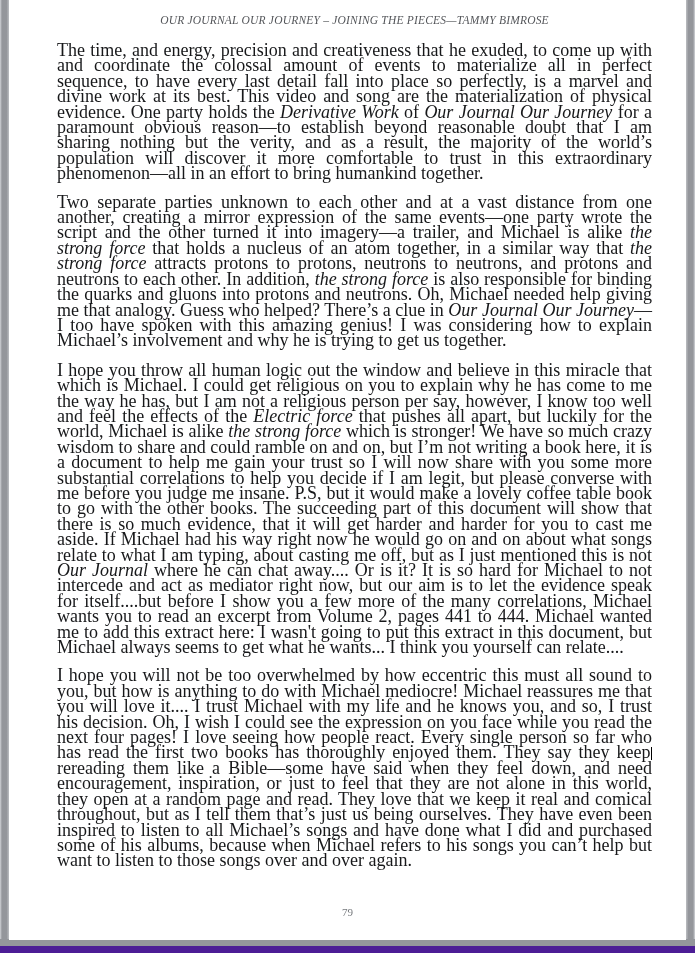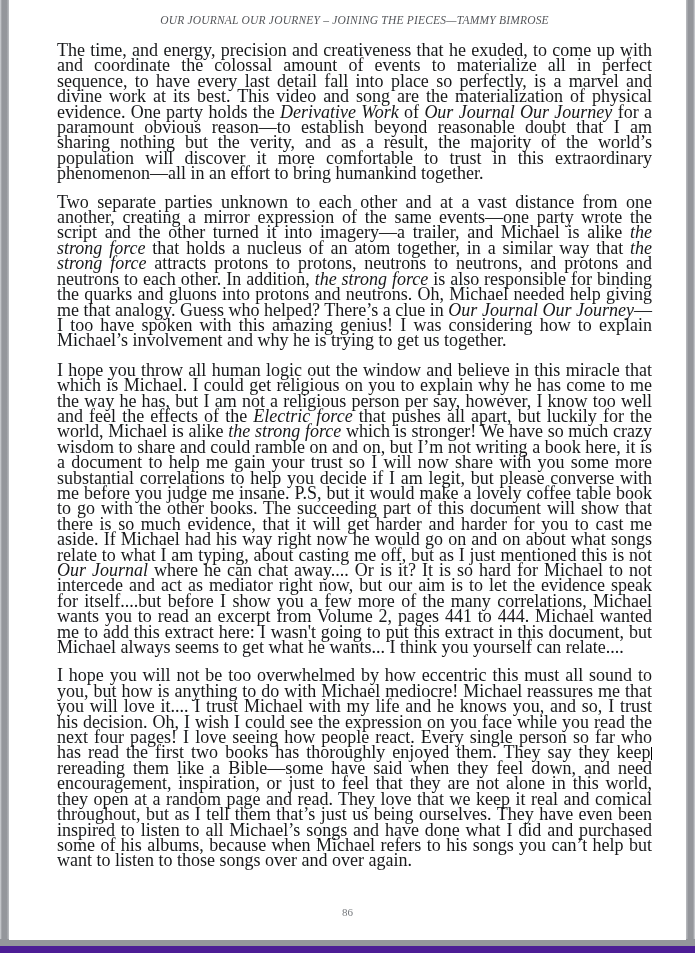--- a/index.html
+++ b/index.html
@@ -85,16 +85,16 @@
     <div class="doc-header">OUR JOURNAL OUR JOURNEY – JOINING THE PIECES—TAMMY BIMROSE</div>
 
     <div id="doc-body">
         <p class="para"><span>The time, and energy, precision and creativeness that he exuded, to come up with and coordinate the colossal amount of events to materialize all in perfect sequence, to have every last detail fall into place so perfectly, is a marvel and divine work at its best. This video and song are the materialization of physical evidence. One party holds the </span><span class="it">Derivative Work</span><span> of </span><span class="it">Our Journal Our Journey</span><span> for a paramount obvious reason—to establish beyond reasonable doubt that I am sharing nothing but the verity, and as a result, the majority of the world’s population will discover it more comfortable to trust in this extraordinary phenomenon—all in an effort to bring humankind together.</span></p>
         <p class="para"><span>Two separate parties unknown to each other and at a vast distance from one another, creating a mirror expression of the same events—one party wrote the script and the other turned it into imagery—a trailer, and Michael is alike </span><span class="it">the strong force</span><span> that holds a nucleus of an atom together, in a similar way that </span><span class="it">the strong force</span><span> attracts protons to protons, neutrons to neutrons, and protons and neutrons to each other. In addition, </span><span class="it">the strong force</span><span> is also responsible for binding the quarks and gluons into protons and neutrons. Oh, Michael needed help giving me that analogy. Guess who helped? There’s a clue in </span><span class="it">Our Journal Our Journey</span><span>—I too have spoken with this amazing genius! I was considering how to explain Michael’s involvement and why he is trying to get us together.</span></p>
         <p class="para extra-gap"><span> I hope you throw all human logic out the window and believe in this miracle that which is Michael. I could get religious on you to explain why he has come to me the way he has, but I am not a religious person per say, however, I know too well and feel the effects of the </span><span class="it">Electric force</span><span> that pushes all apart, but luckily for the world, Michael is alike </span><span class="it">the strong force</span><span> which is stronger! We have so much crazy wisdom to share and could ramble on and on, but I’m not writing a book here, it is a document to help me gain your trust so I will now share with you some more substantial correlations to help you decide if I am legit, but please converse with me before you judge me insane. P.S, but it would make a lovely coffee table book to go with the other books. The succeeding part of this document will show that there is so much evidence, that it will get harder and harder for you to cast me aside. If Michael had his way right now he would go on and on about what songs relate to what I am typing, about casting me off, but as I just mentioned this is not </span><span class="it">Our Journal</span><span> where he can chat away.... Or is it? It is so hard for Michael to not intercede and act as mediator right now, but our aim is to let the evidence speak for itself....but before I show you a few more of the many correlations, Michael wants you to read an excerpt from Volume 2, pages 441 to 444. Michael wanted me to add this extract here: I wasn't going to put this extract in this document, but Michael always seems to get what he wants... I think you yourself can relate....</span></p>
         <p class="para"><span>I hope you will not be too overwhelmed by how eccentric this must all sound to you, but how is anything to do with Michael mediocre! Michael reassures me that you will love it.... I trust Michael with my life and he knows you, and so, I trust his decision. Oh, I wish I could see the expression on you face while you read the next four pages! I love seeing how people react. Every single person so far who has read the first two books has thoroughly enjoyed them. They say they keep</span><span class="caret"></span><span>rereading them like a Bible—some have said when they feel down, and need encouragement, inspiration, or just to feel that they are not alone in this world, they open at a random page and read. They love that we keep it real and comical throughout, but as I tell them that’s just us being ourselves. They have even been inspired to listen to all Michael’s songs and have done what I did and purchased some of his albums, because when Michael refers to his songs you can’t help but want to listen to those songs over and over again.</span></p>
       </div>
 
     <div class="doc-footer">
-      <span>86</span>
+      <span>79</span>
     </div>
   </div>
 </div>
 
 </body></html>

